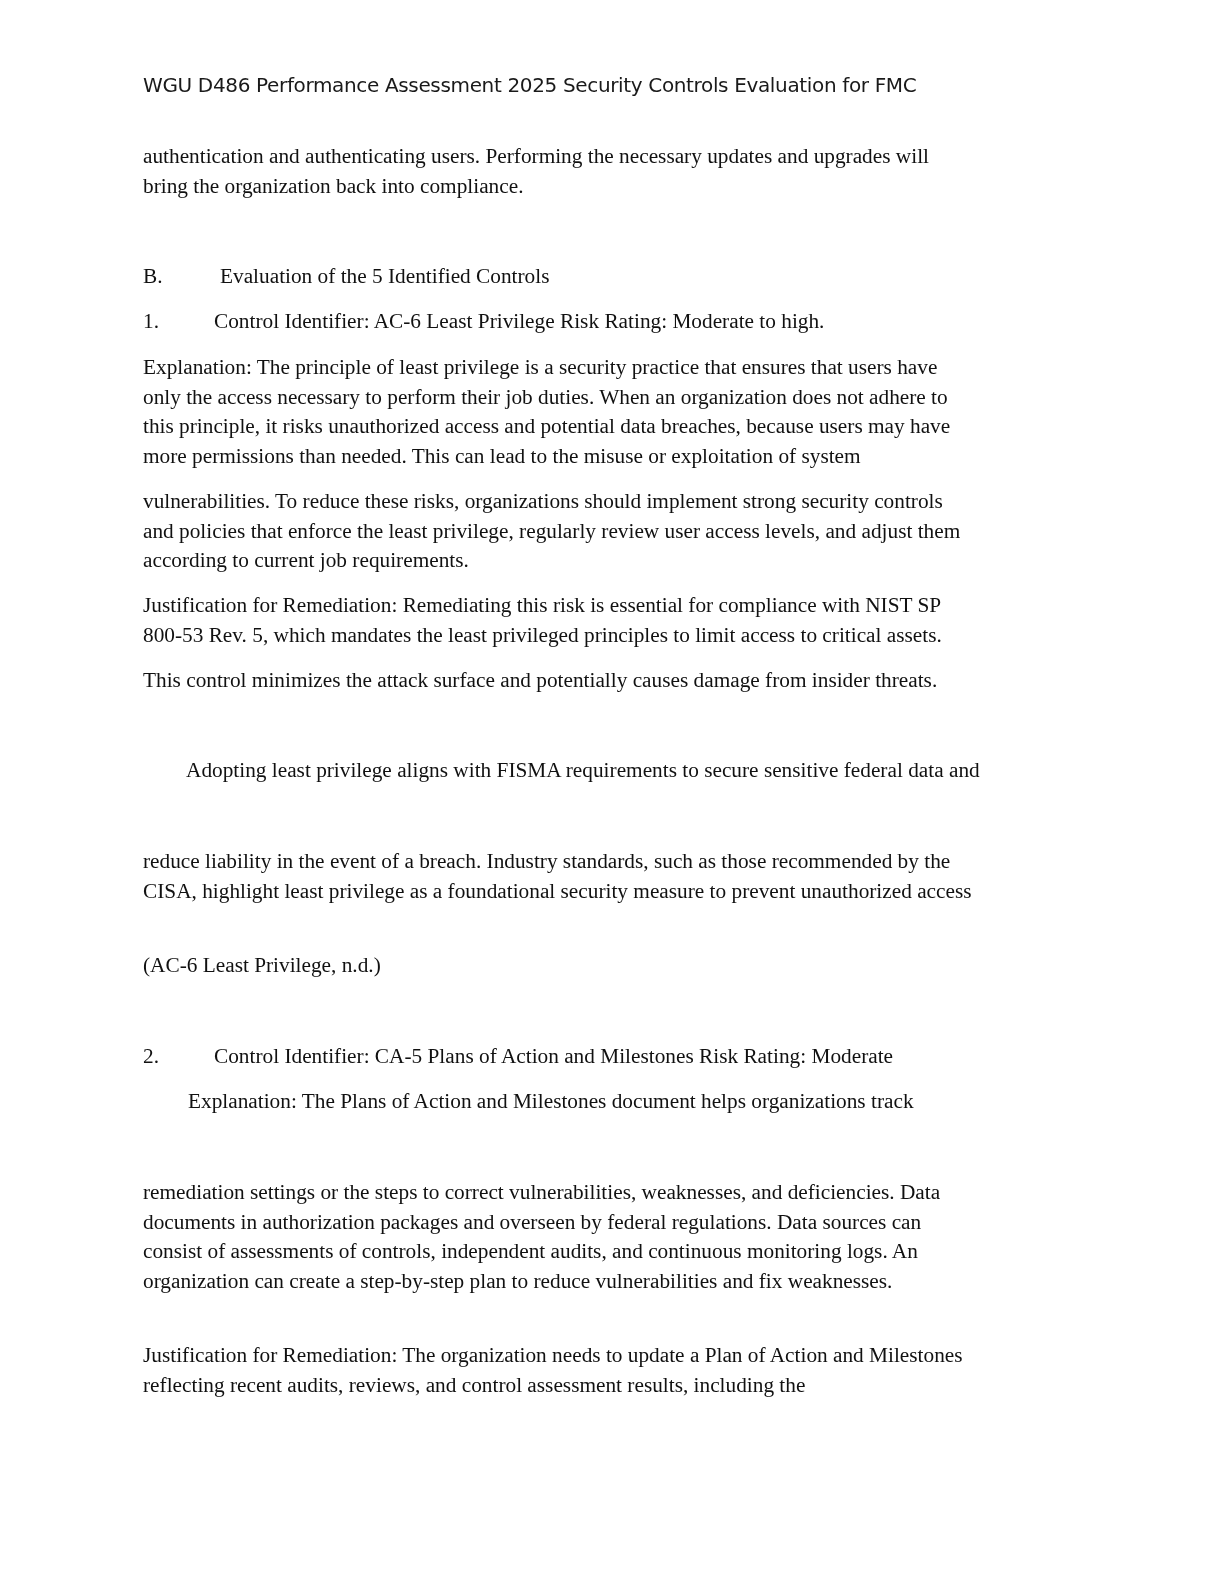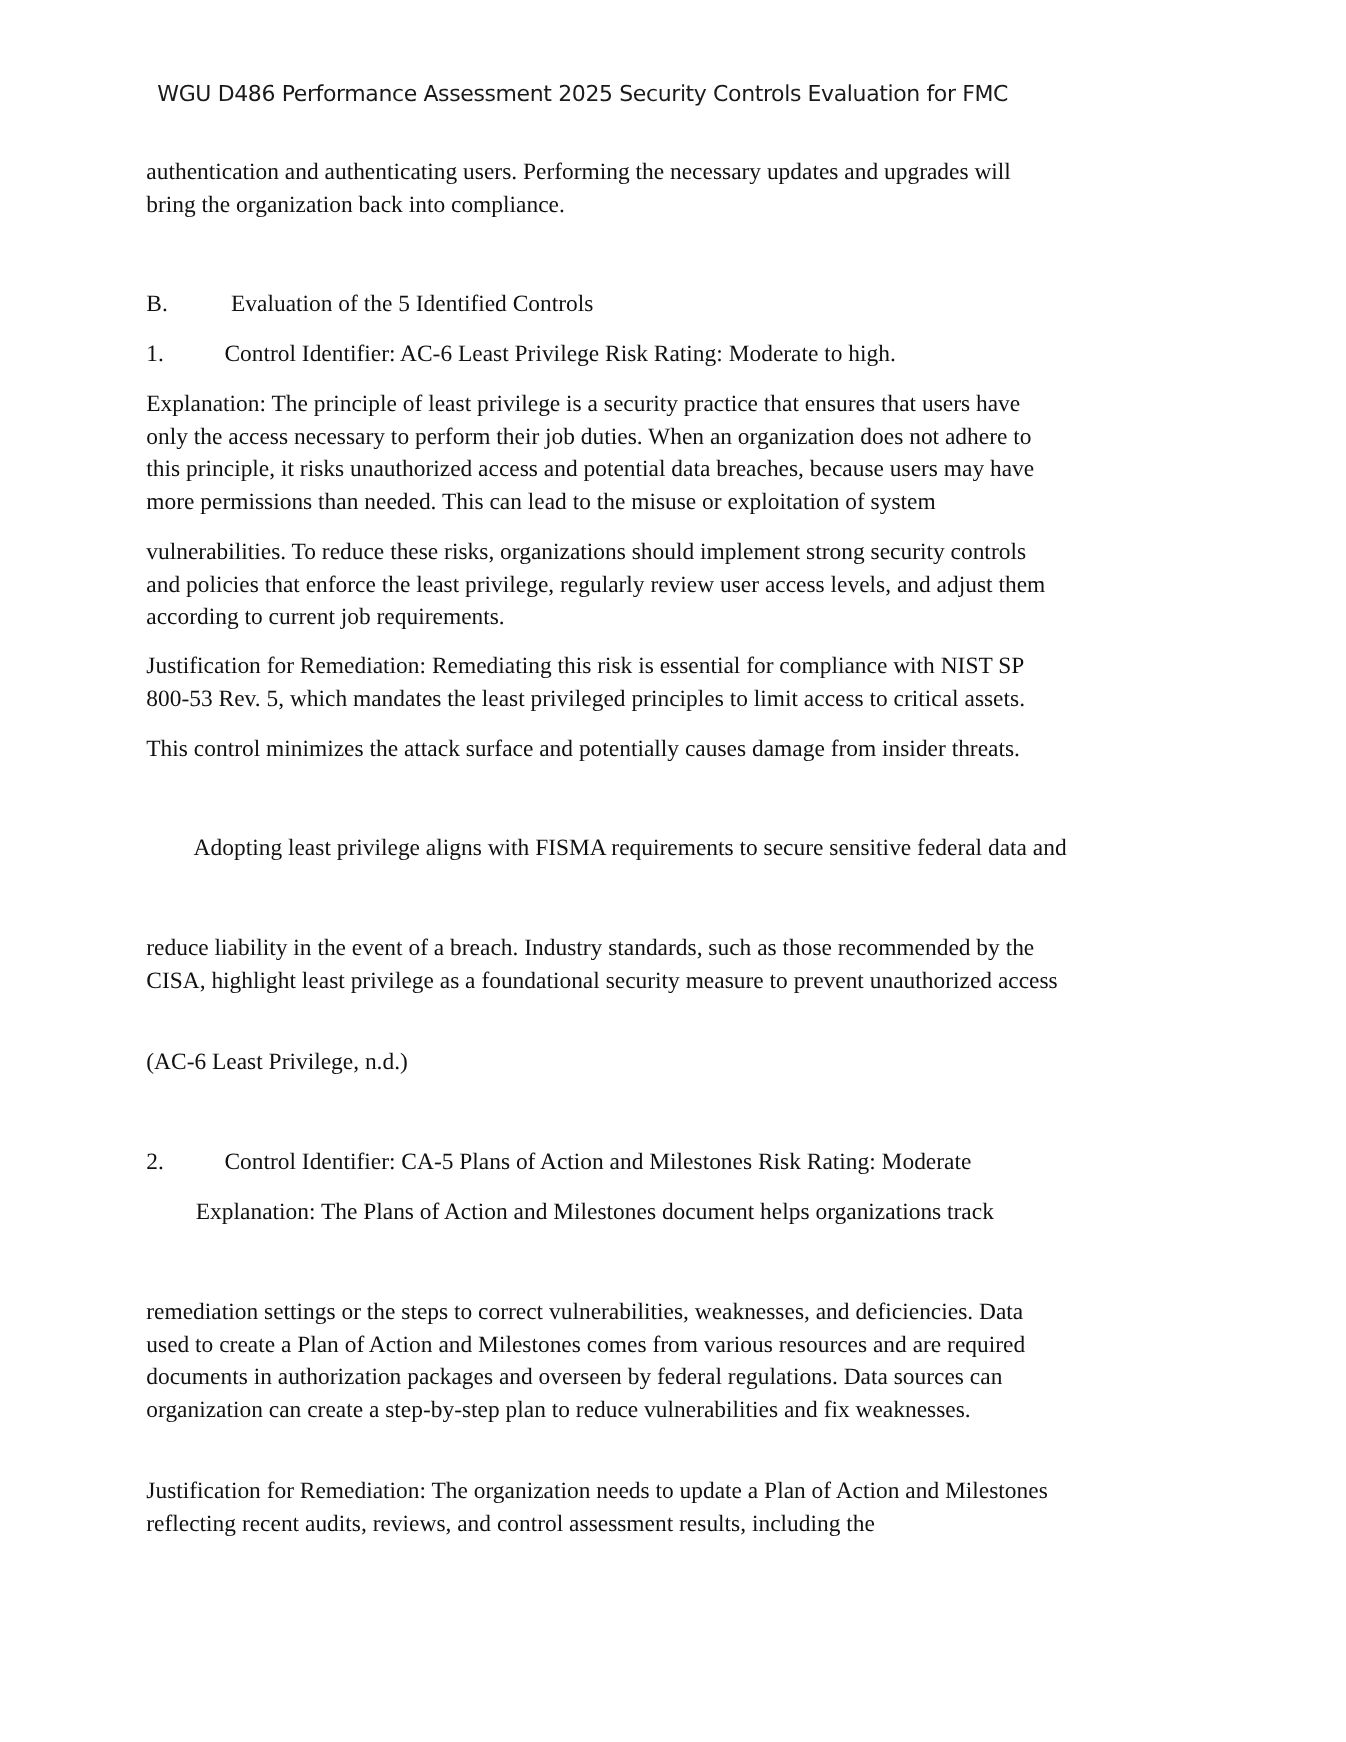--- a/index.html
+++ b/index.html
@@ -19,21 +19,21 @@
       left: 143px;
       top: 73px;
       font-family: "DejaVu Sans", sans-serif;
       font-size: 20px;
       letter-spacing: -0.35px;
       color: #1a1a1a;
       white-space: nowrap;
     }
     .block {
       position: absolute;
-      left: 133px;
+      left: 143px;
       font-family: "Liberation Serif", serif;
       font-size: 21.3px;
       line-height: 29.5px;
       color: #111111;
       white-space: nowrap;
     }
     .line { display: block; }
     .numbered .marker {
       display: inline-block;
       width: 71px;
@@ -98,21 +98,21 @@
 <div class="block numbered" style="top:1042px;">
   <span class="marker">2.</span><span>Control Identifier: CA-5 Plans of Action and Milestones Risk Rating: Moderate</span>
 </div>
 
 <div class="block" style="top:1087px;margin-left:45px;">
   <span class="line">Explanation: The Plans of Action and Milestones document helps organizations track</span>
 </div>
 
 <div class="block" style="top:1178px;">
   <span class="line">remediation settings or the steps to correct vulnerabilities, weaknesses, and deficiencies. Data</span>
-  <span class="line">used to create a Plan of Action and Milestones comes from various resources and are required</span>
   <span class="line">documents in authorization packages and overseen by federal regulations. Data sources can</span>
+  <span class="line">consist of assessments of controls, independent audits, and continuous monitoring logs. An</span>
   <span class="line">organization can create a step-by-step plan to reduce vulnerabilities and fix weaknesses.</span>
 </div>
 
 <div class="block" style="top:1341px;">
   <span class="line">Justification for Remediation: The organization needs to update a Plan of Action and Milestones</span>
   <span class="line">reflecting recent audits, reviews, and control assessment results, including the</span>
 </div>
 
 </body></html>

